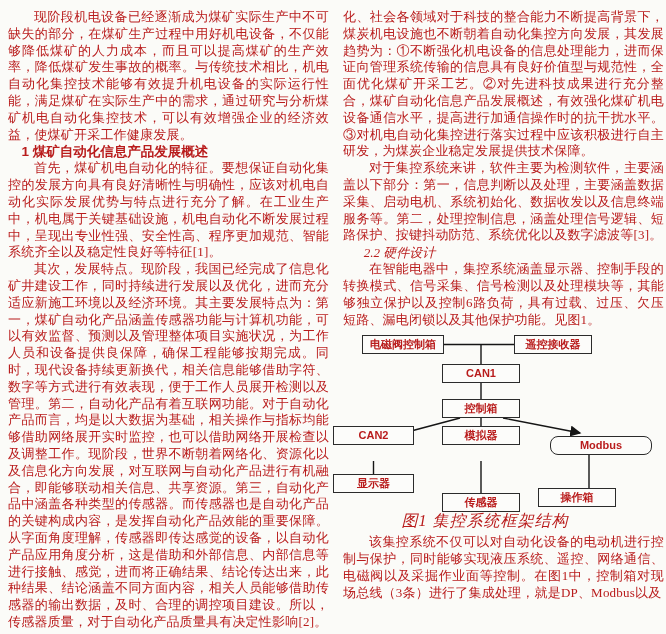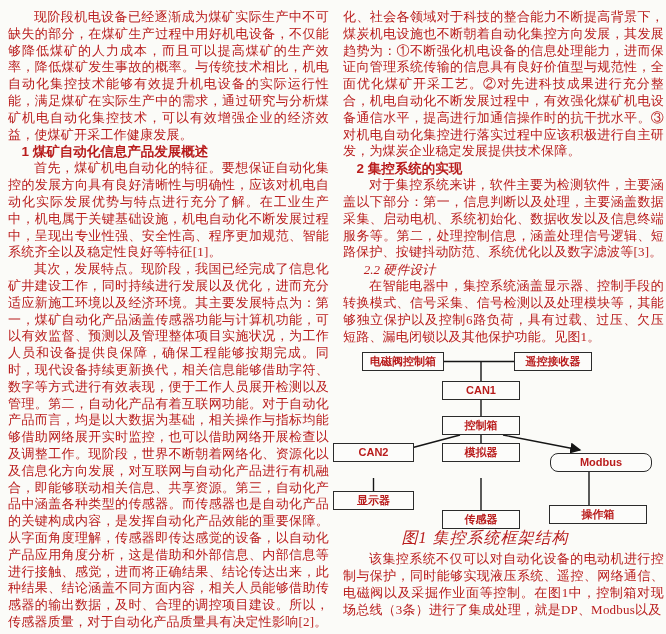--- a/index.html
+++ b/index.html
@@ -79,22 +79,21 @@
 <div class="page">
 
   <div class="col">
     <p class="body indent">现阶段机电设备已经逐渐成为煤矿实际生产中不可缺失的部分，在煤矿生产过程中用好机电设备，不仅能够降低煤矿的人力成本，而且可以提高煤矿的生产效率，降低煤矿发生事故的概率。与传统技术相比，机电自动化集控技术能够有效提升机电设备的实际运行性能，满足煤矿在实际生产中的需求，通过研究与分析煤矿机电自动化集控技术，可以有效增强企业的经济效益，使煤矿开采工作健康发展。</p>
     <h3 class="sec">1 煤矿自动化信息产品发展概述</h3>
     <p class="body indent">首先，煤矿机电自动化的特征。要想保证自动化集控的发展方向具有良好清晰性与明确性，应该对机电自动化实际发展优势与特点进行充分了解。在工业生产中，机电属于关键基础设施，机电自动化不断发展过程中，呈现出专业性强、安全性高、程序更加规范、智能系统齐全以及稳定性良好等特征[1]。</p>
     <p class="body indent">其次，发展特点。现阶段，我国已经完成了信息化矿井建设工作，同时持续进行发展以及优化，进而充分适应新施工环境以及经济环境。其主要发展特点为：第一，煤矿自动化产品涵盖传感器功能与计算机功能，可以有效监督、预测以及管理整体项目实施状况，为工作人员和设备提供良保障，确保工程能够按期完成。同时，现代设备持续更新换代，相关信息能够借助字符、数字等方式进行有效表现，便于工作人员展开检测以及管理。第二，自动化产品有着互联网功能。对于自动化产品而言，均是以大数据为基础，相关操作与指标均能够借助网络展开实时监控，也可以借助网络开展检查以及调整工作。现阶段，世界不断朝着网络化、资源化以及信息化方向发展，对互联网与自动化产品进行有机融合，即能够联动相关信息、共享资源。第三，自动化产品中涵盖各种类型的传感器。而传感器也是自动化产品的关键构成内容，是发挥自动化产品效能的重要保障。从字面角度理解，传感器即传达感觉的设备，以自动化产品应用角度分析，这是借助和外部信息、内部信息等进行接触、感觉，进而将正确结果、结论传达出来，此种结果、结论涵盖不同方面内容，相关人员能够借助传感器的输出数据，及时、合理的调控项目建设。所以，传感器质量，对于自动化产品质量具有决定性影响[2]。</p>
   </div>
 
   <div class="col">
-    <p class="body">化、社会各领域对于科技的整合能力不断提高背景下，煤炭机电设施也不断朝着自动化集控方向发展，其发展趋势为：①不断强化机电设备的信息处理能力，进而保证向管理系统传输的信息具有良好价值型与规范性，全面优化煤矿开采工艺。②对先进科技成果进行充分整合，机电自动化不断发展过程中，有效强化煤矿机电设备通信水平，提高进行加通信操作时的抗干扰水平。③对机电自动化集控进行落实过程中应该积极进行自主研发，为煤炭企业稳定发展提供技术保障。</p>
-    <h3 class="sec">2 集控系统的实现</h3>
+    <p class="body">化、社会各领域对于科技的整合能力不断提高背景下，煤炭机电设施也不断朝着自动化集控方向发展，其发展趋势为：①不断强化机电设备的信息处理能力，进而保证向管理系统传输的信息具有良好价值型与规范性，全面优化煤矿开采工艺。②对先进科技成果进行充分整合，煤矿自动化信息产品发展概述，有效强化煤矿机电设备通信水平，提高进行加通信操作时的抗干扰水平。③对机电自动化集控进行落实过程中应该积极进行自主研发，为煤炭企业稳定发展提供技术保障。</p>
     <p class="body indent">对于集控系统来讲，软件主要为检测软件，主要涵盖以下部分：第一，信息判断以及处理，主要涵盖数据采集、启动电机、系统初始化、数据收发以及信息终端服务等。第二，处理控制信息，涵盖处理信号逻辑、短路保护、按键抖动防范、系统优化以及数字滤波等[3]。</p>
     <h4 class="sub">2.2 硬件设计</h4>
     <p class="body indent">在智能电器中，集控系统涵盖显示器、控制手段的转换模式、信号采集、信号检测以及处理模块等，其能够独立保护以及控制6路负荷，具有过载、过压、欠压短路、漏电闭锁以及其他保护功能。见图1。</p>
 
     <div class="figure">
       <svg class="fsvg" width="312" height="202" viewBox="0 0 312 202">
         <defs>
           <marker id="arr" markerWidth="9" markerHeight="8" refX="7" refY="4" orient="auto">
             <path d="M0,0 L8,4 L0,8 Z" fill="#151515"></path>
           </marker>
@@ -114,21 +113,21 @@
 
       <div class="fbox" style="left:33px;  top:5px;   width:82px;">电磁阀控制箱</div>
       <div class="fbox" style="left:185px; top:5px;   width:78px;">遥控接收器</div>
       <div class="fbox" style="left:113px; top:34px;  width:78px;">CAN1</div>
       <div class="fbox" style="left:113px; top:69px;  width:78px;">控制箱</div>
       <div class="fbox" style="left:4px;   top:96px; width:81px;">CAN2</div>
       <div class="fbox" style="left:113px; top:96px; width:78px;">模拟器</div>
       <div class="fbox" style="left:221px; top:106px; width:102px;border-radius:8px;">Modbus</div>
       <div class="fbox" style="left:4px;   top:144px; width:81px;">显示器</div>
       <div class="fbox" style="left:113px; top:163px; width:78px;">传感器</div>
-      <div class="fbox" style="left:220px; top:158px; width:98px;text-align:right;">操作箱</div>
+      <div class="fbox" style="left:209px; top:158px; width:78px;text-align:right;">操作箱</div>
 
       <div class="fcaption">图1  集控系统框架结构</div>
     </div>
 
     <p class="body indent">该集控系统不仅可以对自动化设备的电动机进行控制与保护，同时能够实现液压系统、遥控、网络通信、电磁阀以及采掘作业面等控制。在图1中，控制箱对现场总线（3条）进行了集成处理，就是DP、Modbus以及</p>
   </div>
 
 </div>
 
 </body></html>

